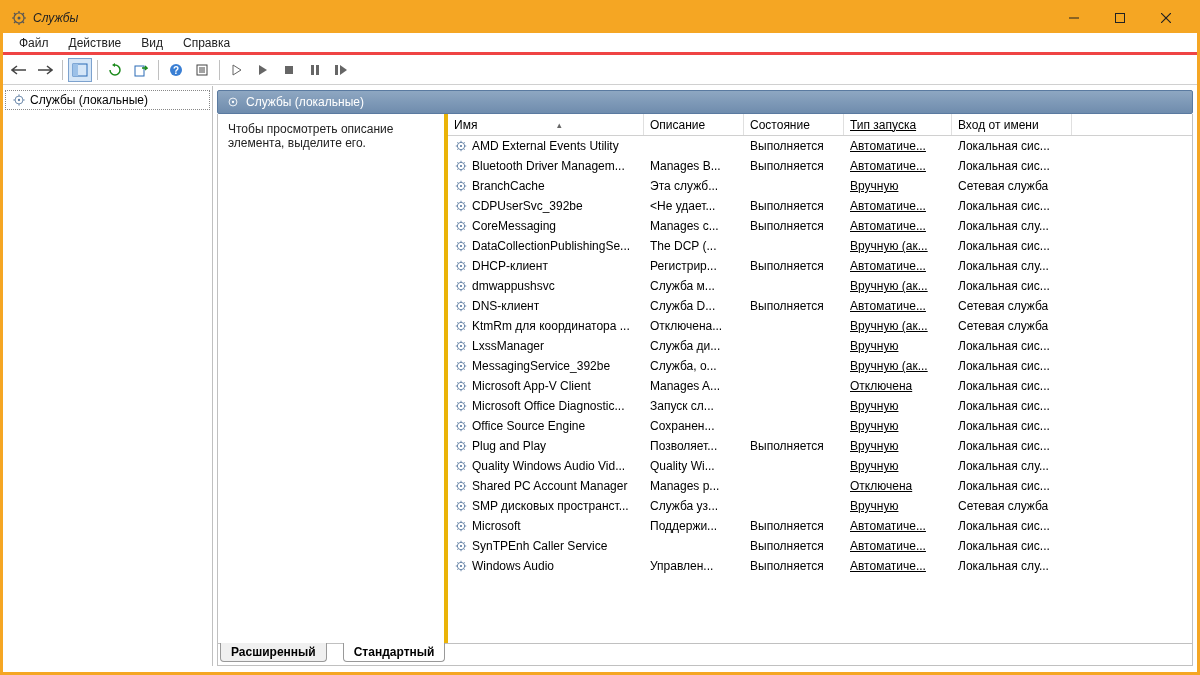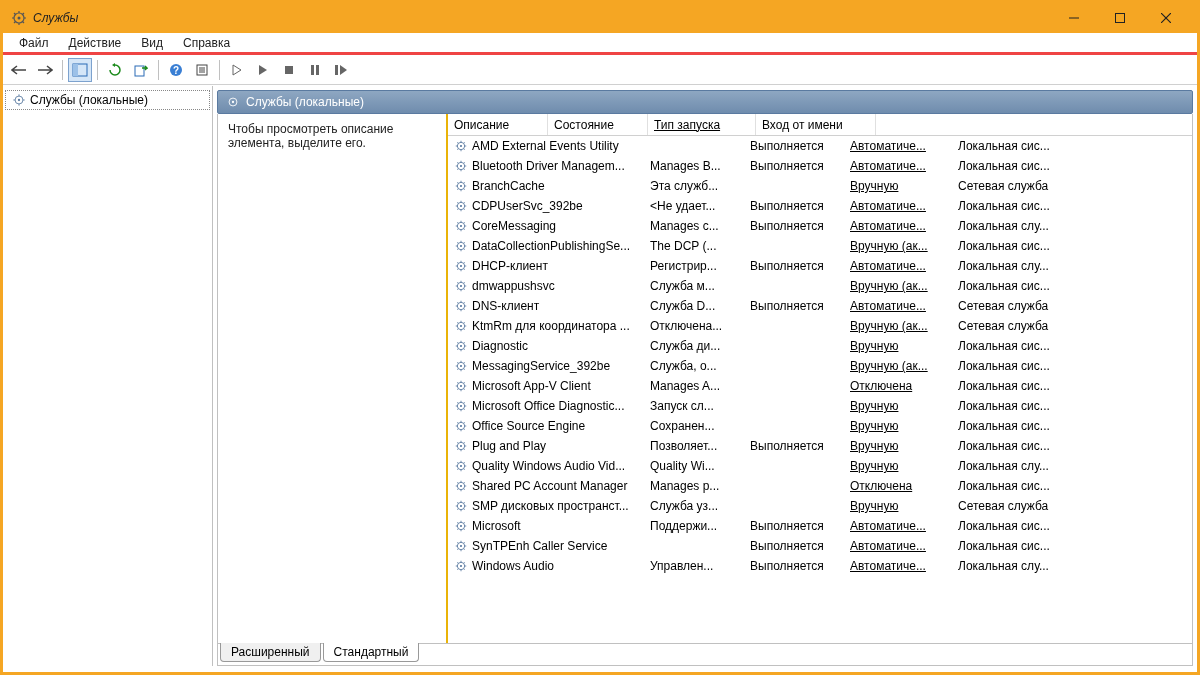--- a/index.html
+++ b/index.html
@@ -14,35 +14,35 @@
 .toolbar .tbtn { width: 24px; height: 24px; display: flex; align-items: center; justify-content: center; border: 1px solid transparent; cursor: pointer; }
 .toolbar .tbtn.active { border: 1px solid #7da2ce; background: #d5e6f7; }
 .toolbar .sep { width: 1px; height: 20px; background: #c0c0c0; margin: 0 3px; }
 .content { display: flex; height: calc(100% - 30px - 22px - 30px - 6px); border-top: 1px solid #fff; }
 .tree-pane { width: 210px; border-right: 1px solid #c0c0c0; background: #fff; padding: 4px 2px; }
 .tree-item { display: flex; align-items: center; padding: 2px 6px; font-size: 12px; cursor: pointer; gap: 4px; }
 .tree-item.sel { background: #fff; border: 1px dotted #888; }
 .right-pane { flex: 1; display: flex; flex-direction: column; padding: 4px 4px 0 4px; }
 .header-band { height: 24px; background: linear-gradient(#8ea7c2, #6f8cad); border: 1px solid #5a7aa0; border-radius: 2px; display: flex; align-items: center; padding: 0 8px; color: #fff; font-size: 12px; gap: 6px; }
 .detail-area { flex: 1; display: flex; border: 1px solid #c0c0c0; border-top: none; overflow: hidden; }
-.desc-pane { width: 230px; padding: 8px 10px; font-size: 12px; color: #222; border-right: 2px solid #eab308; }
+.desc-pane { width: 230px; padding: 8px 10px; font-size: 12px; color: #222; border-right: 4px solid #eab308; }
 .list-pane { flex: 1; display: flex; flex-direction: column; overflow: hidden; }
 .list-header { display: flex; height: 22px; border-bottom: 1px solid #d0d0d0; background: #fff; }
 .list-header .col { padding: 3px 6px; font-size: 12px; border-right: 1px solid #e0e0e0; display: flex; align-items: center; cursor: pointer; }
 .list-body { flex: 1; overflow-y: scroll; }
 .row { display: flex; height: 20px; align-items: center; }
 .row .cell { padding: 1px 6px; font-size: 12px; white-space: nowrap; overflow: hidden; text-overflow: ellipsis; }
 .c-name { width: 196px; display: flex; align-items: flex-start; gap: 4px; }
 .c-desc { width: 100px; }
 .c-state { width: 100px; }
 .c-start { width: 108px; text-decoration: underline; }
 .c-logon { width: 120px; }
 .sort-arrow { margin: 0 auto; font-size: 9px; color: #666; }
 .tabs { height: 22px; display: flex; align-items: flex-start; padding-left: 2px; border:1px solid #c0c0c0; border-top:none; background:#fff;}
-.tab { padding: 2px 10px; font-size: 12px; border: 1px solid #999; border-top: none; border-radius: 0 0 4px 4px; margin-right: 2px; background: #fff; cursor: pointer; position:relative; top:-1px;}
+.tab { padding: 2px 10px; font-size: 12px; border: 1px solid #999; border-top: none; border-radius: 0 0 4px 4px; margin-right: 16px; background: #fff; cursor: pointer; position:relative; top:-1px;font-weight:bold;}
 .tab.inactive { background: #f0f0f0; }
 .gear-icon { width: 14px; height: 14px; }
 svg { display: block; }
 </style>
 </head>
 <body>
 
 <div class="titlebar">
   <span class="app-icon">
     <svg viewBox="0 0 16 16">
@@ -192,20 +192,24 @@
       <span>Службы (локальные)</span>
     </div>
 
     <div class="detail-area">
       <div class="desc-pane">
         <div>Чтобы просмотреть описание элемента, выделите его.</div>
       </div>
 
       <div class="list-pane">
         <div class="list-header">
+          <div class="col c-name">
+              <span>Имя</span>
+              <span class="sort-arrow">▴</span>
+            </div>
           <div class="col c-desc">Описание</div>
           <div class="col c-state">Состояние</div>
           <div class="col c-start">Тип запуска</div>
           <div class="col c-logon">Вход от имени</div>
         </div>
         <div class="list-body" id="list-body">
             <div class="row">
               <div class="cell c-name">
                 <span class="gear-icon">
                   <svg viewBox="0 0 16 16" width="14" height="14">
@@ -466,21 +470,21 @@
                       <line x1="8" y1="12.2" x2="8" y2="14"></line>
                       <line x1="2" y1="8" x2="3.8" y2="8"></line>
                       <line x1="12.2" y1="8" x2="14" y2="8"></line>
                       <line x1="3.8" y1="3.8" x2="5" y2="5"></line>
                       <line x1="11" y1="11" x2="12.2" y2="12.2"></line>
                       <line x1="3.8" y1="12.2" x2="5" y2="11"></line>
                       <line x1="11" y1="5" x2="12.2" y2="3.8"></line>
                     </g>
                   </svg>
                 </span>
-                <span>Diagnostic</span>
+                <span>LxssManager</span>
               </div>
               <div class="cell c-desc">Служба ди...</div>
               <div class="cell c-state"></div>
               <div class="cell c-start">Вручную</div>
               <div class="cell c-logon">Локальная сис...</div>
             </div>
             <div class="row">
               <div class="cell c-name">
                 <span class="gear-icon">
                   <svg viewBox="0 0 16 16" width="14" height="14">

